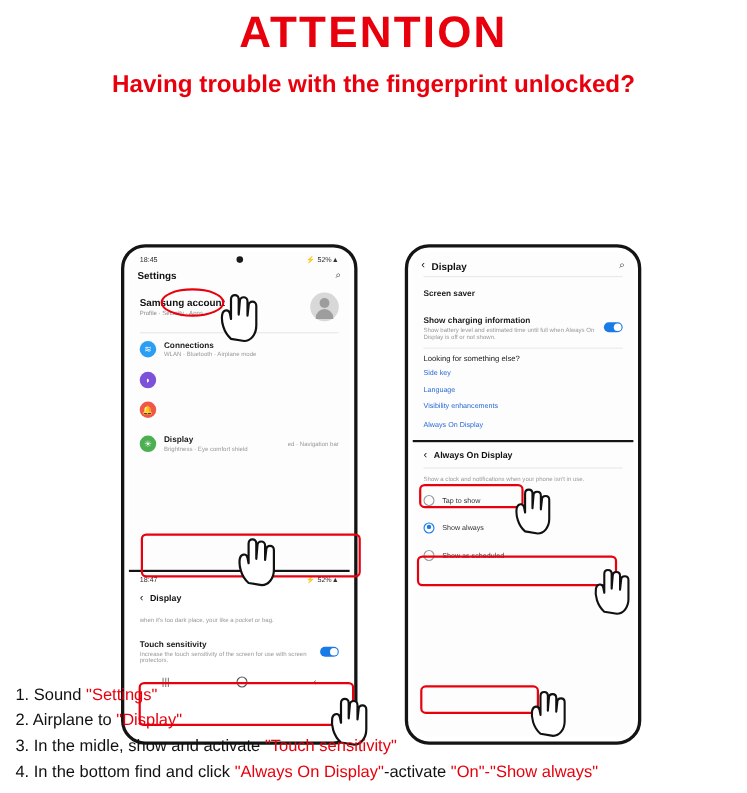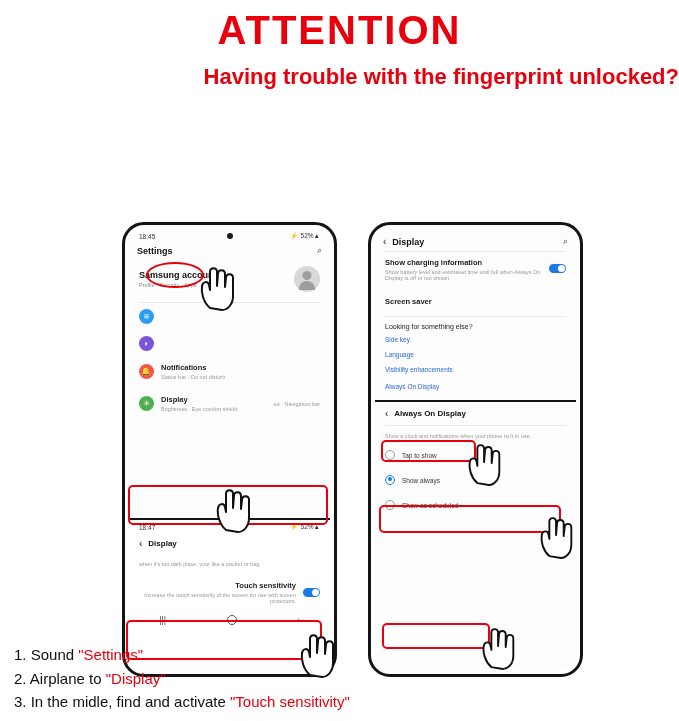--- a/index.html
+++ b/index.html
@@ -14,21 +14,21 @@
   .attention{
     text-align:center;
     color:#e8000d;
     font-weight:bold;
     font-size:40px;
     letter-spacing:2px;
     margin:8px 0 0 0;
     line-height:1.1;
   }
   .subtitle{
-    text-align:right;
+    text-align:center;
     color:#e8000d;
     font-weight:bold;
     font-size:22px;
     margin:12px 0 0 0;
   }
   .phones{
     position:relative;
     width:679px;
     height:470px;
     margin-top:14px;
@@ -37,21 +37,21 @@
     position:absolute;
     top:118px;
     width:215px;
     height:455px;
     border:3px solid #141414;
     border-radius:22px;
     background:#ffffff;
     box-sizing:border-box;
     overflow:hidden;
   }
-  .phone.left{left:122px;}
+  .phone.left{left:110px;}
   .phone.right{left:368px;}
   .side-btn{
     position:absolute;
     width:3px;background:#141414;border-radius:2px;
   }
   .screen{
     position:absolute;inset:4px;
     border-radius:17px;
     background:#fdfdfd;
     overflow:hidden;
@@ -195,51 +195,51 @@
         <div>
           <div class="acct-name">Samsung account</div>
           <div class="acct-sub">Profile · Security · Apps</div>
         </div>
         <div class="avatar"></div>
       </div>
       <div class="divider"></div>
 
       <div class="item">
         <span class="ico" style="background:#2a9df4">≋</span>
+        <span class="item-txt">
+          <span class="item-title">Connections</span>
+          <div class="item-sub">WLAN · Bluetooth · Airplane mode</div>
+        </span>
       </div>
       <div class="item">
         <span class="ico" style="background:#7b52d8">◗</span>
       </div>
       <div class="item">
         <span class="ico" style="background:#f2564b">🔔</span>
-        <span class="item-txt">
-          <span class="item-title">Notifications</span>
-          <div class="item-sub">Status bar · Do not disturb</div>
-        </span>
       </div>
       <div class="item" style="padding-top:9px;padding-bottom:9px;">
         <span class="ico" style="background:#4caf50">☀</span>
         <span class="item-txt">
           <span class="item-title">Display</span>
           <div class="item-sub">Brightness · Eye comfort shield</div>
         </span>
         <span class="item-right">ed  ·  Navigation bar</span>
       </div>
 
       <div class="subscreen" style="height:150px;">
         <div class="statusbar">
           <span>18:47</span>
           <span class="sb-right">⚡ 52%▲</span>
         </div>
         <div class="back-row">
           <span style="font-size:10px;">‹</span>
           <span class="back-title">Display</span>
         </div>
         <div class="small-note" style="padding-top:6px;">when it's too dark place, your like a pocket or bag.</div>
-        <div class="item" style="padding-top:9px;text-align:right;">
+        <div class="item" style="padding-top:9px;">
           <span class="item-txt">
             <span class="item-title">Touch sensitivity</span>
             <div class="item-sub">Increase the touch sensitivity of the screen for use with screen protectors.</div>
           </span>
           <span class="toggle"></span>
         </div>
         <div class="navbar">
           <span>|||</span>
           <span class="circle-nav"></span>
           <span>‹</span>
@@ -270,31 +270,31 @@
     <div class="screen">
       <div class="nav-row" style="padding-top:7px;">
         <span style="display:flex;align-items:center;gap:6px;">
           <span style="font-size:10px;">‹</span>
           <span class="nav-title">Display</span>
         </span>
         <span class="search-ico">⌕</span>
       </div>
       <div class="divider"></div>
 
+      <div class="item" style="padding-top:10px;padding-bottom:10px;">
+        <span class="item-title">Screen saver</span>
+      </div>
+
       <div class="item" style="align-items:flex-start;">
         <span class="item-txt">
           <span class="item-title">Show charging information</span>
           <div class="item-sub">Show battery level and estimated time until full when Always On Display is off or not shown.</div>
         </span>
         <span class="toggle" style="margin-top:6px;"></span>
       </div>
-
-      <div class="item" style="padding-top:10px;padding-bottom:10px;">
-        <span class="item-title">Screen saver</span>
-      </div>
       <div class="divider"></div>
 
       <div class="sec-title">Looking for something else?</div>
       <div class="link">Side key</div>
       <div class="link">Language</div>
       <div class="link">Visibility enhancements</div>
       <div class="link" style="padding-top:6px;padding-bottom:6px;">Always On Display</div>
 
       <div class="divider" style="height:2px;background:#141414;margin:4px 0 0 0;"></div>
 
@@ -341,15 +341,19 @@
   <div>
     <span>1.</span>
     <span>Sound </span><span class="q">"Settings"</span>
   </div>
   <div>
     <span>2.</span>
     <span>Airplane to </span><span class="q">"Display"</span>
   </div>
   <div>
     <span>3.</span>
-    <span>In the midle, find and activate </span><span class="q">"Touch sensitivity"</span>
+    <span>In the midle, show and activate </span><span class="q">"Touch sensitivity"</span>
+  </div>
+  <div>
+    <span>4.</span>
+    <span>In the bottom find and click </span><span class="q">"Always On Display"</span><span>-activate </span><span class="q">"On"</span><span class="q">-"Show always"</span>
   </div>
 </div>
 
 </body></html>

